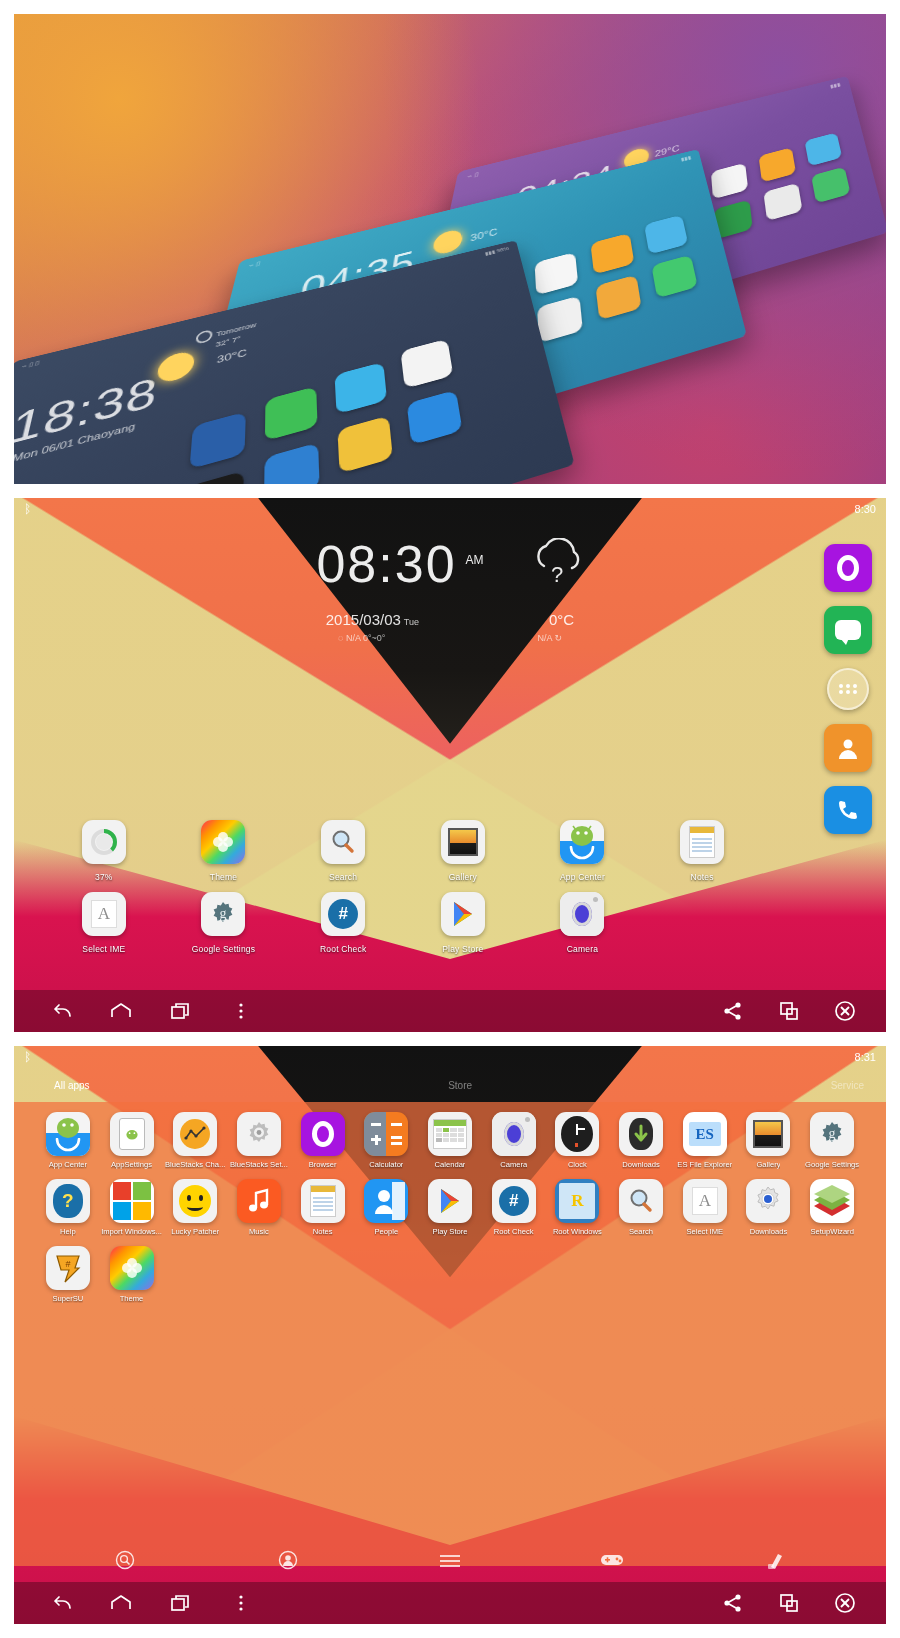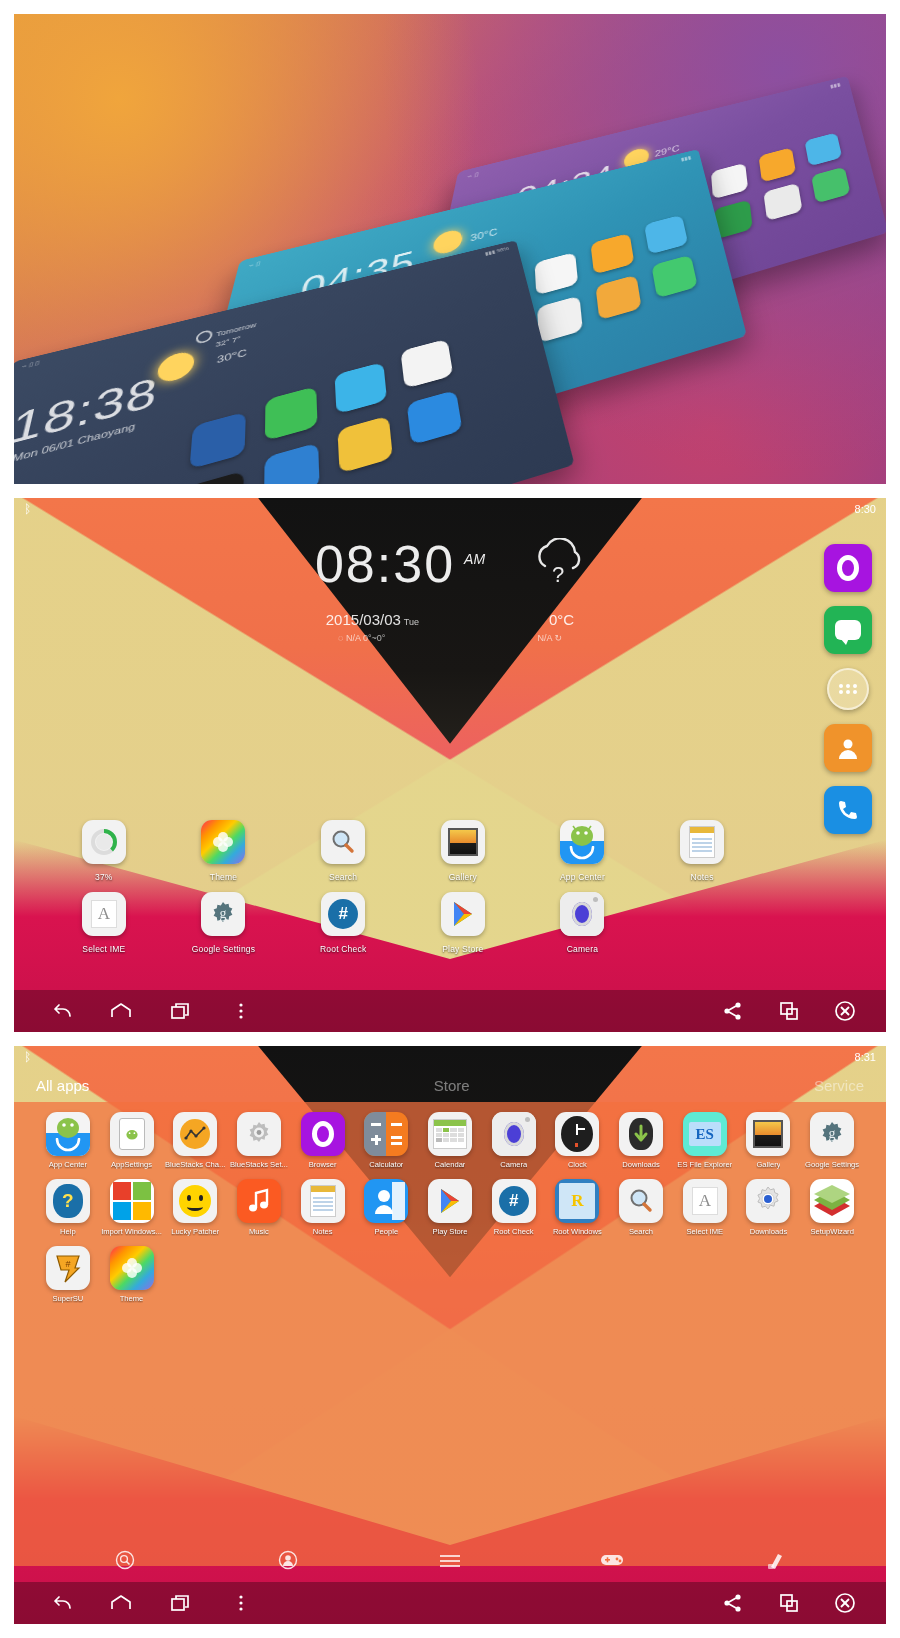--- a/index.html
+++ b/index.html
@@ -100,21 +100,21 @@
   .nav-btn svg{ display:block; }
 
   
   .panel2{ top:498px; height:534px; }
   .clockwidget{ position:absolute; left:0; right:0; top:40px; z-index:5; text-align:center; }
   .clock-row{ display:flex; align-items:flex-start; justify-content:center; gap:46px; }
   .clock-time{
     font-size:52px; color:rgba(255,255,255,.92); font-weight:200;
     letter-spacing:2px; line-height:1; position:relative;
   }
-  .clock-ampm{ font-size:14px; vertical-align:super; margin-left:9px; letter-spacing:0;font-style:italic; }
+  .clock-ampm{ font-size:12px; vertical-align:super; margin-left:9px; letter-spacing:0; }
   .weather-glyph{
     font-size:46px; color:rgba(255,255,255,.92); font-weight:200; line-height:1;
   }
   .clock-sub{
     display:flex; justify-content:center; gap:130px; margin-top:14px;
     color:rgba(255,255,255,.88); font-size:15px;
   }
   .clock-sub .small{ font-size:9px; vertical-align:baseline; margin-left:3px; opacity:.85;}
   .clock-sub2{
     display:flex; justify-content:center; gap:152px; margin-top:5px;
@@ -141,21 +141,21 @@
   .dock .dic{ width:48px; height:48px; border-radius:11px;
               box-shadow:0 2px 5px rgba(0,0,0,.3);
               display:flex; align-items:center; justify-content:center; }
 
   
   .panel3{ top:1046px; height:578px; }
   .drawer-tabs{
     position:absolute; left:0; right:0; top:22px; height:34px; z-index:6;
     display:flex; align-items:center; padding:0 22px;
   }
-  .drawer-tabs .t{ font-size:15px; color:rgba(255,255,255,.45); }
+  .drawer-tabs .t{ font-size:10px; color:rgba(255,255,255,.45);margin-left:18px; }
   .drawer-tabs .t.active{ color:#fff; }
   .drawer-tabs .spacer{ flex:1; }
   .drawer-overlay{
     position:absolute; left:0; right:0; top:56px; bottom:58px;
     background:rgba(243,112,63,.72); z-index:4;
   }
   .drawergrid{
     position:absolute; left:22px; right:22px; top:66px; z-index:5;
     display:grid; grid-template-columns:repeat(13,1fr); row-gap:10px;
   }
@@ -639,21 +639,21 @@
           <div style="width:24px;height:32px;border-radius:42%;background:#2b2b2b;display:flex;align-items:center;justify-content:center;">
             <svg width="16" height="20" viewBox="0 0 16 20">
                 <path d="M8 2 V12 M3 10 L8 16 L13 10" fill="none" stroke="#8bc34a" stroke-width="3" stroke-linecap="round" stroke-linejoin="round"></path>
               </svg>
           </div>
         </div>
         <div class="lbl">Downloads</div>
       </div>
 
       <div class="dapp">
-        <div class="ic" style="background:#5eead4;">
+        <div class="ic" style="background:#ffffff;">
           <div style="position:absolute;left:6px;top:10px;width:32px;height:24px;background:#bbdefb;border-radius:2px;"></div>
           <div style="position:relative;color:#1565c0;font-size:15px;font-weight:bold;font-family:'Liberation Serif',serif;">ES</div>
         </div>
         <div class="lbl">ES File Explorer</div>
       </div>
 
       <div class="dapp">
         <div class="ic wht">
           <div style="width:30px;height:28px;background:#2b2b2b;border:2px solid #555;">
             <div style="width:100%;height:100%;background:linear-gradient(180deg,#f4c84a 0%,#e88a2c 55%,#1b1b1b 56%,#111 100%);"></div>

